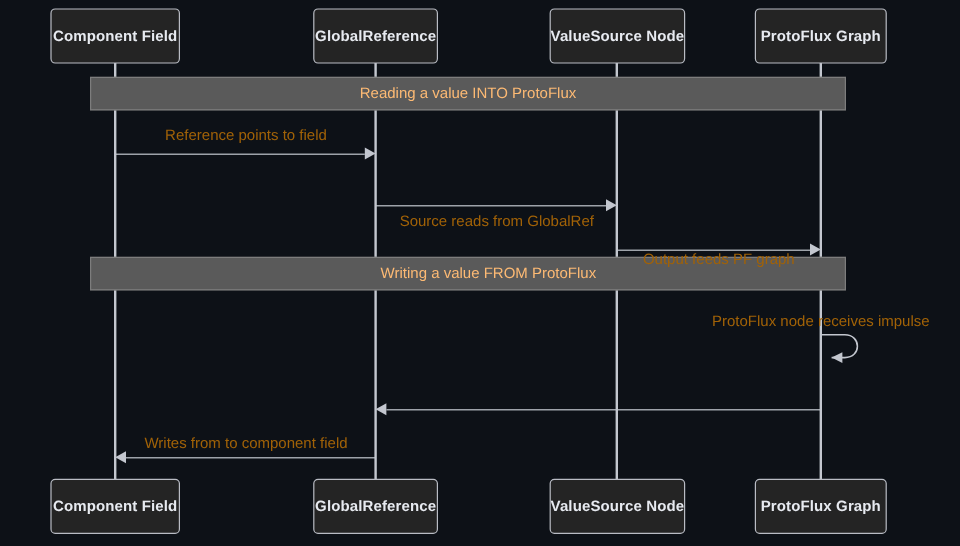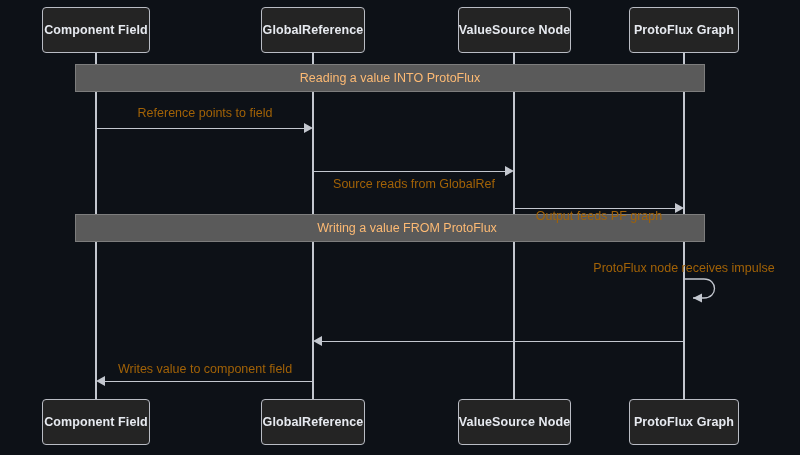--- a/index.html
+++ b/index.html
@@ -126,21 +126,21 @@
 
   <div class="msg-label" style="left:684px; top:261px;">ProtoFlux node receives impulse</div>
   <svg class="selfloop" style="left:680px; top:276px;" width="46" height="28" viewBox="0 0 46 28">
     <path d="M 4 3 L 24 3 C 38 3, 38 22, 24 22 L 13 22" fill="none" stroke="#c3c7cf" stroke-width="1.3"></path>
     <polygon points="13,22 22,17.5 22,26.5" fill="#c3c7cf"></polygon>
   </svg>
 
   <div class="msg-line" style="left:322px; top:341px; width:362px;"></div>
   <div class="arrow-head left" style="left:313px; top:336px;"></div>
 
-  <div class="msg-label" style="left:205px; top:362px;">Writes value to component field</div>
+  <div class="msg-label" style="left:205px; top:362px;">Writes from to component field</div>
   <div class="msg-line" style="left:105px; top:381px; width:208px;"></div>
   <div class="arrow-head left" style="left:96px; top:376px;"></div>
 
   <div class="participant" style="left:42px;  top:399px; width:108px;">
       <span>Component Field</span>
     </div>
   <div class="participant" style="left:261px; top:399px; width:104px;">
       <span>GlobalReference</span>
     </div>
   <div class="participant" style="left:458px; top:399px; width:113px;">

